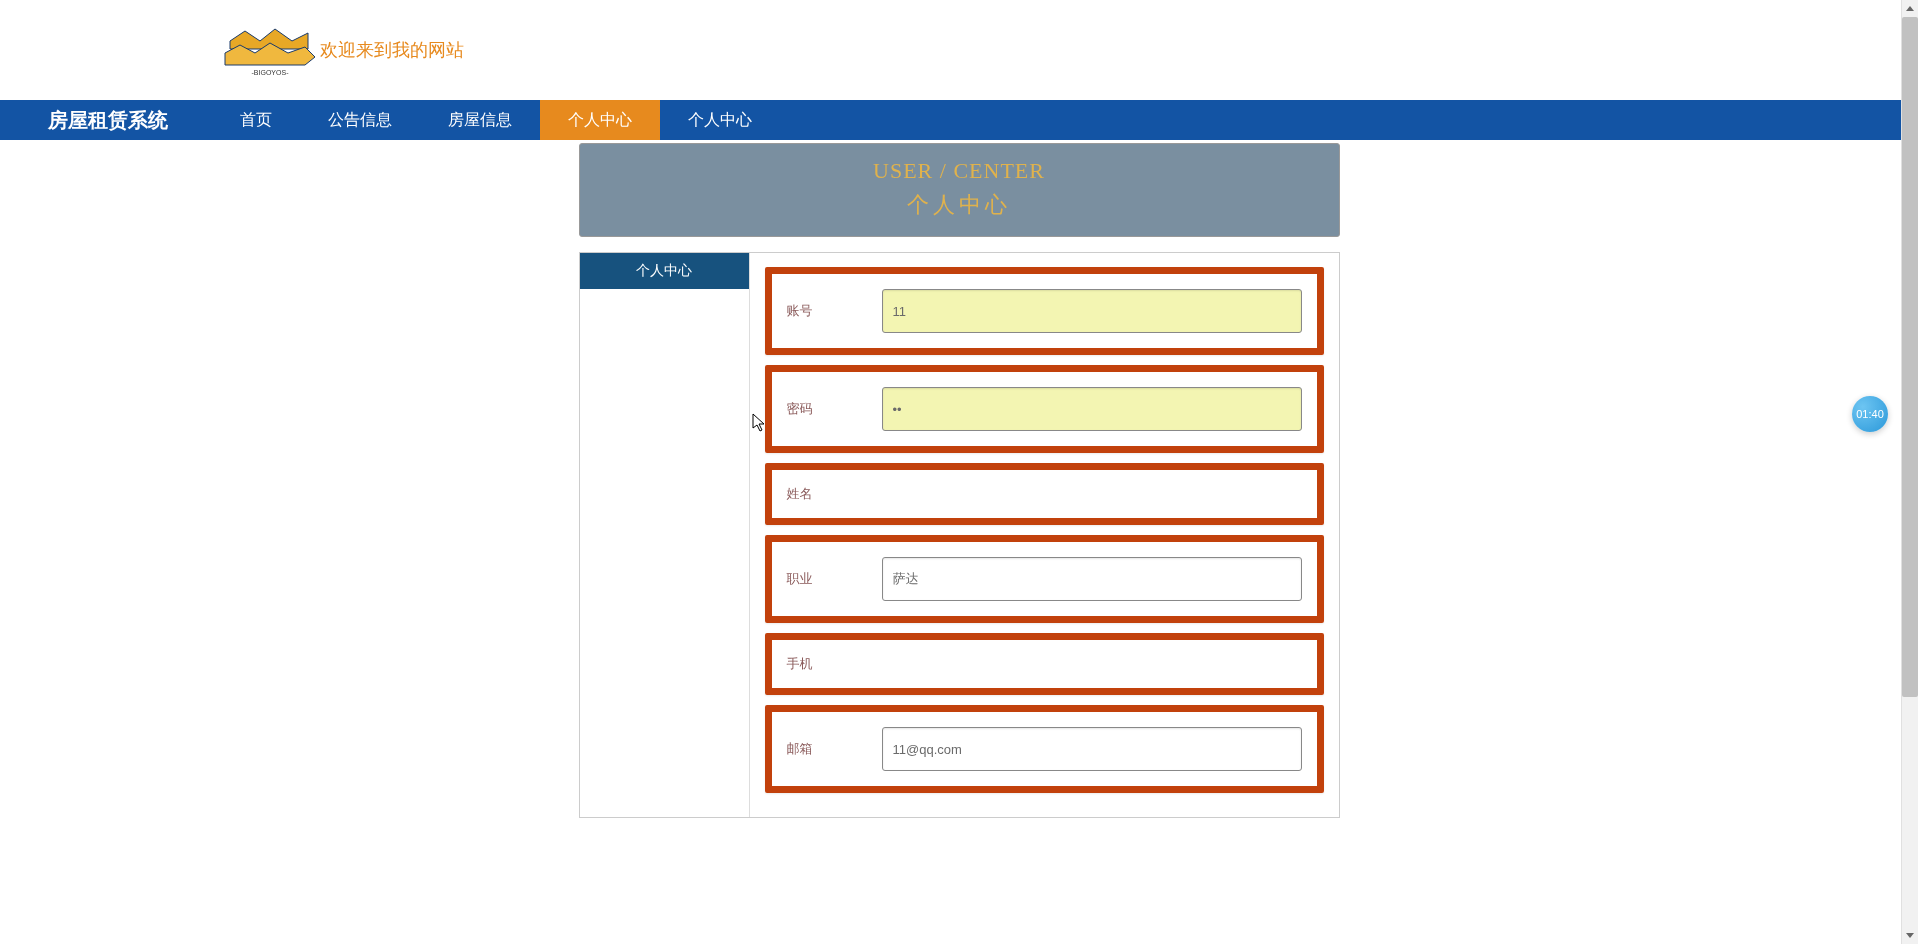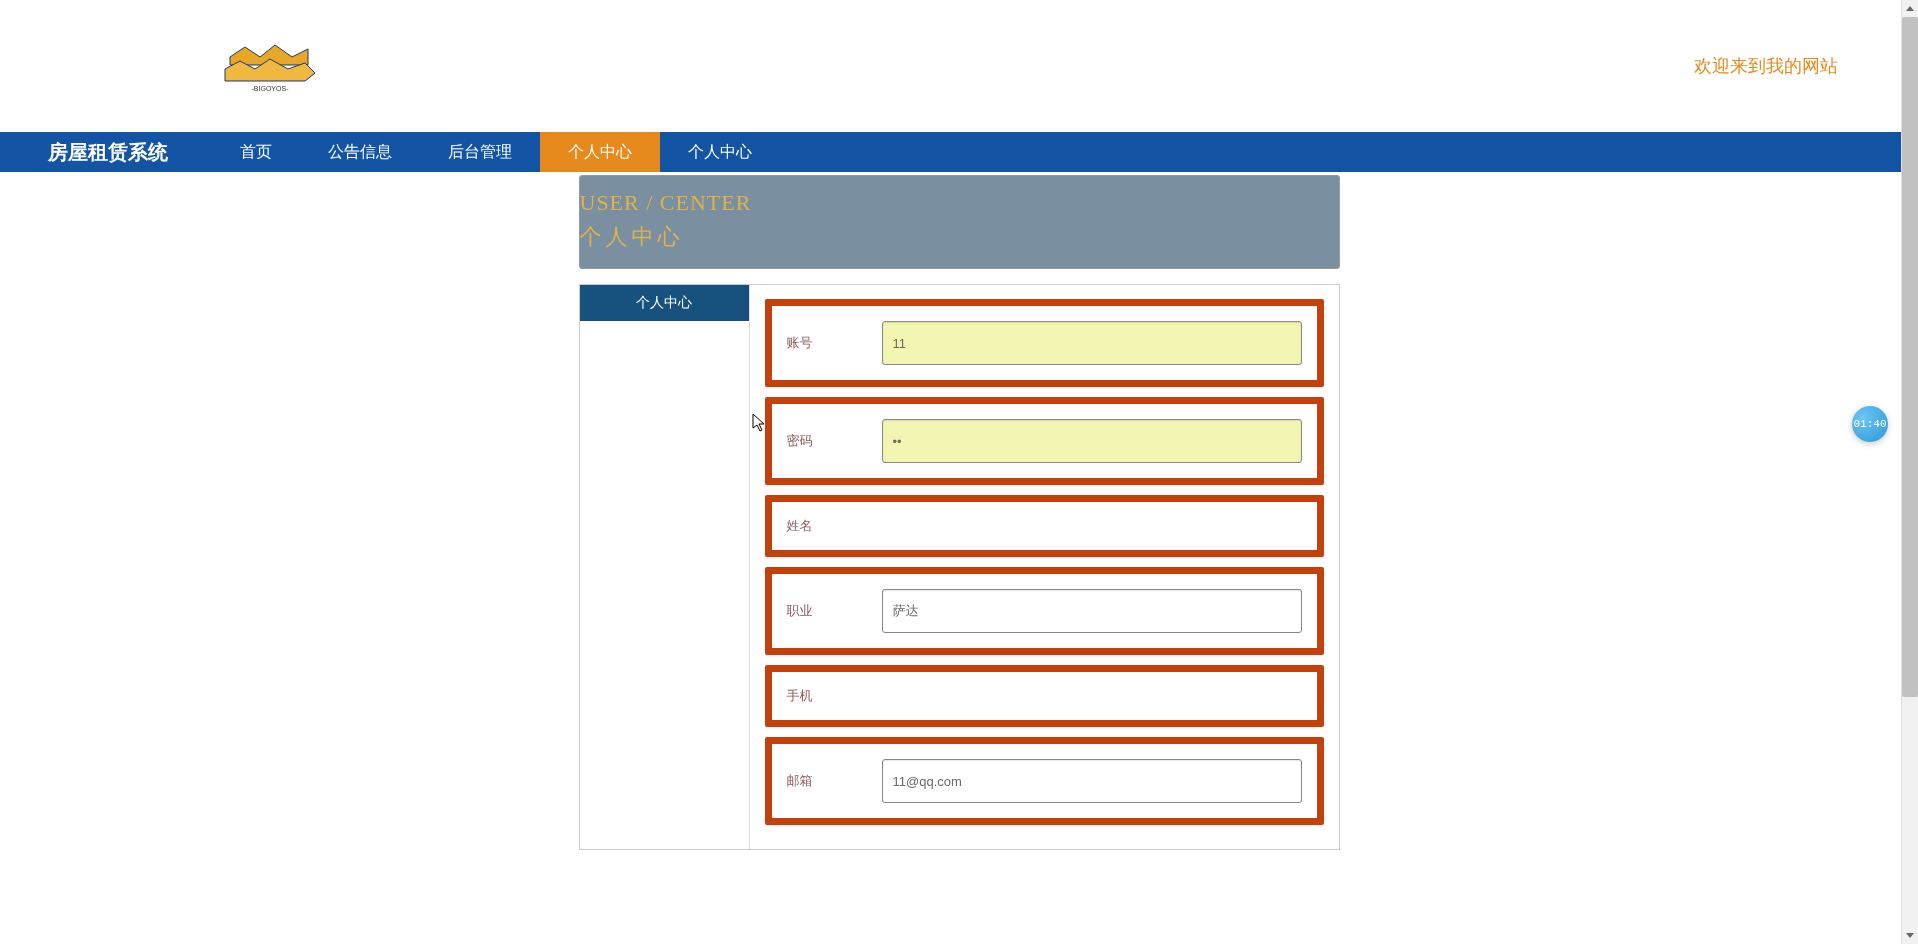--- a/index.html
+++ b/index.html
@@ -1,22 +1,21 @@
 <!DOCTYPE html>
 <html><head>
   <meta charset="utf-8">
   <style>
     * { margin: 0; padding: 0; box-sizing: border-box; }
     body { font-family: "Microsoft YaHei", Arial, sans-serif; background: #fff; }
 
     .header {
       width: 100%;
-      height: 132px;
-      display: flex;
-      justify-content: space-between;
+      height: 100px;
+      display: flex;
       align-items: center;
       padding: 0 80px 0 220px;
     }
     .logo {
       width: 100px;
       height: 55px;
       position: relative;
     }
     .logo svg { width: 100%; height: 100%; }
 
@@ -48,21 +47,21 @@
       cursor: pointer;
     }
     .nav-item.active { background: #e78a1e; }
 
     .page-banner {
       width: 761px;
       margin: 3px auto 0;
       background: #7a8fa0;
       border: 1px solid #999;
       border-radius: 3px;
-      text-align: left;
+      text-align: center;
       padding: 14px 0 16px;
       font-family: Georgia, serif;
     }
     .banner-en { color: #e0b24c; font-size: 22px; letter-spacing: 1px; }
     .banner-cn { color: #e0b24c; font-size: 22px; margin-top: 6px; letter-spacing: 4px; font-family: "Microsoft YaHei", sans-serif; }
 
     .content-wrap {
       width: 761px;
       margin: 15px auto 0;
       display: flex;
@@ -131,32 +130,31 @@
     .chevron-down {
       width: 0; height: 0;
       border-left: 5px solid transparent;
       border-right: 5px solid transparent;
       border-top: 5px solid #bbb;
     }
 
     .floating-badge {
       position: fixed;
       right: 30px;
-      top: 406px;
+      top: 396px;
       width: 36px;
       height: 36px;
       border-radius: 50%;
       background: radial-gradient(circle at 30% 30%, #6dc5f2, #2b98d9);
       color: #fff;
       font-size: 11px;
       display: flex;
       align-items: center;
       justify-content: center;
       box-shadow: 0 2px 6px rgba(0,0,0,0.2);
-      font-family: Liberation Mono, monospace;
     }
 
     .scrollbar {
       position: fixed;
       right: 0; top: 0; bottom: 0;
       width: 17px;
       background: #f1f1f1;
       border-left: 1px solid #e0e0e0;
     }
     .scroll-arrow {
@@ -206,21 +204,21 @@
       <text x="50" y="52" font-size="7" text-anchor="middle" fill="#333" font-family="Arial">-BIGOYOS-</text>
     </svg>
   </div>
   <div class="welcome">欢迎来到我的网站</div>
 </div>
 
 <div class="navbar">
   <div class="nav-brand">房屋租赁系统</div>
   <div class="nav-item">首页</div>
   <div class="nav-item">公告信息</div>
-  <div class="nav-item">后台管理</div>
+  <div class="nav-item">房屋信息</div>
   <div class="nav-item active">个人中心</div>
   <div class="nav-item">个人中心</div>
 </div>
 
 <div class="page-banner">
   <div class="banner-en">USER / CENTER</div>
   <div class="banner-cn">个人中心</div>
 </div>
 
 <div class="content-wrap">

